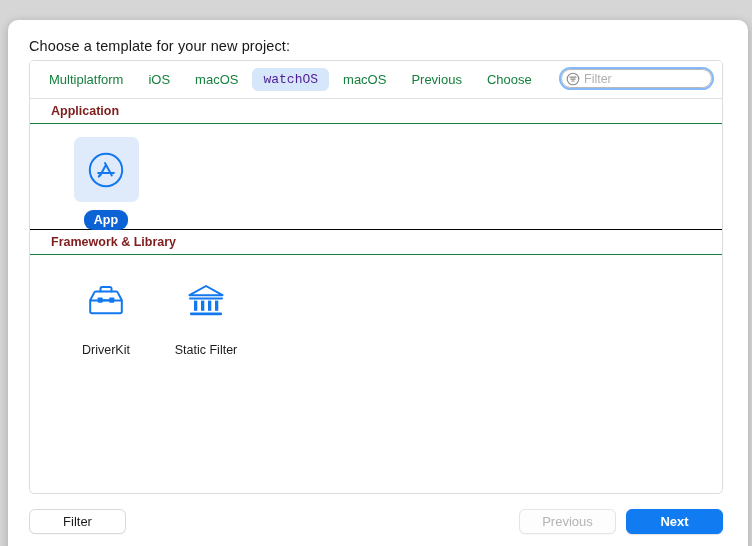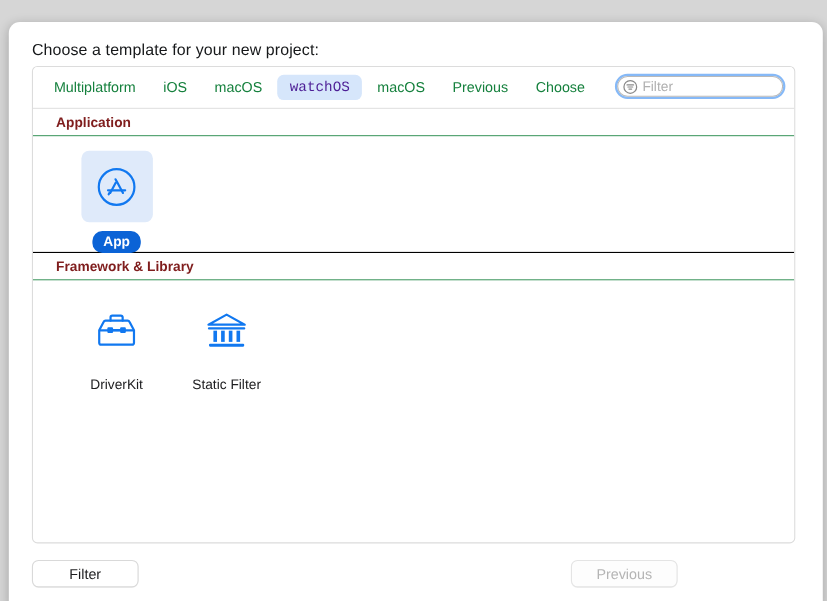--- a/index.html
+++ b/index.html
@@ -293,15 +293,16 @@
         <div class="item-label">Static Filter</div>
       </div>
 
     </div>
 
   </div>
 
   <div id="footer">
     <div class="btn" id="cancel-button">Filter</div>
     <div class="btn" id="previous-button">Previous</div>
+    <div class="btn" id="next-button">Next</div>
   </div>
 
 </div>
 
 </body></html>

